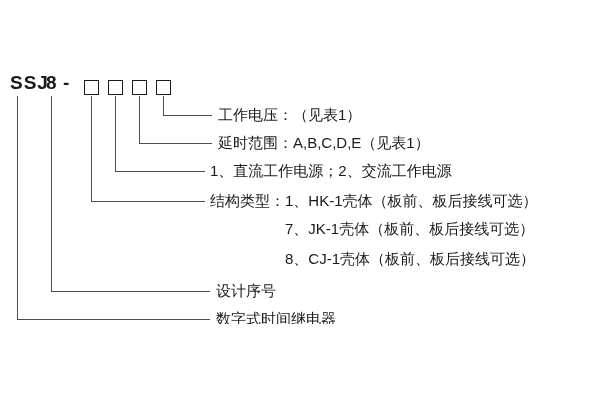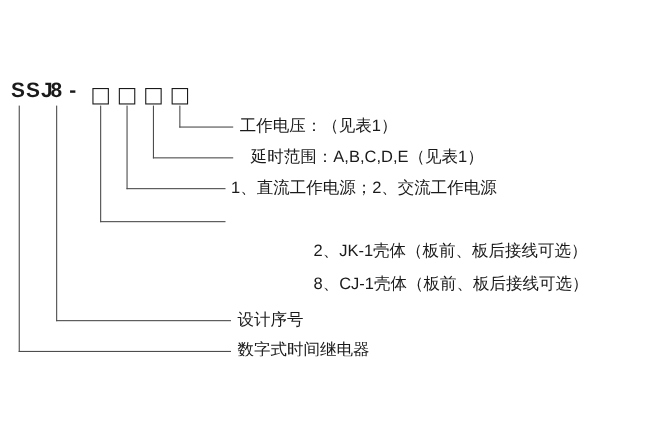--- a/index.html
+++ b/index.html
@@ -74,26 +74,29 @@
 
   <div class="hline" style="left:163px; top:115px; width:49px;"></div>
   <div class="hline" style="left:139px; top:143px; width:73px;"></div>
   <div class="hline" style="left:115px; top:171px; width:90px;"></div>
   <div class="hline" style="left:91px;  top:201px; width:114px;"></div>
   <div class="hline" style="left:51px;  top:291px; width:159px;"></div>
   <div class="hline" style="left:17px;  top:319px; width:193px;"></div>
 
   <div class="lbl" style="left:218px; top:107px;">工作电压：（见表1）</div>
 
-  <div class="lbl" style="left:228px; top:135px;">延时范围：A,B,C,D,E（见表1）</div>
+  <div class="lbl" style="left:218px; top:135px;">延时范围：A,B,C,D,E（见表1）</div>
 
   <div class="lbl" style="left:210px; top:163px;text-align:right;">1、直流工作电源；2、交流工作电源</div>
 
+  <div class="lbl" style="left:210px; top:193px;">
+    <span>结构类型：</span><span>1、HK-1壳体（板前、板后接线可选）</span>
+  </div>
 
-  <div class="lbl" style="left:285px; top:221px;">2、JK-1壳体（板前、板后接线可选）</div>
+  <div class="lbl" style="left:285px; top:221px;">7、JK-1壳体（板前、板后接线可选）</div>
 
   <div class="lbl" style="left:285px; top:251px;">8、CJ-1壳体（板前、板后接线可选）</div>
 
   <div class="lbl" style="left:216px; top:311px;">数字式时间继电器</div>
 
   <div class="lbl" style="left:216px; top:283px;">设计序号</div>
 
 </div>
 
 </body></html>

